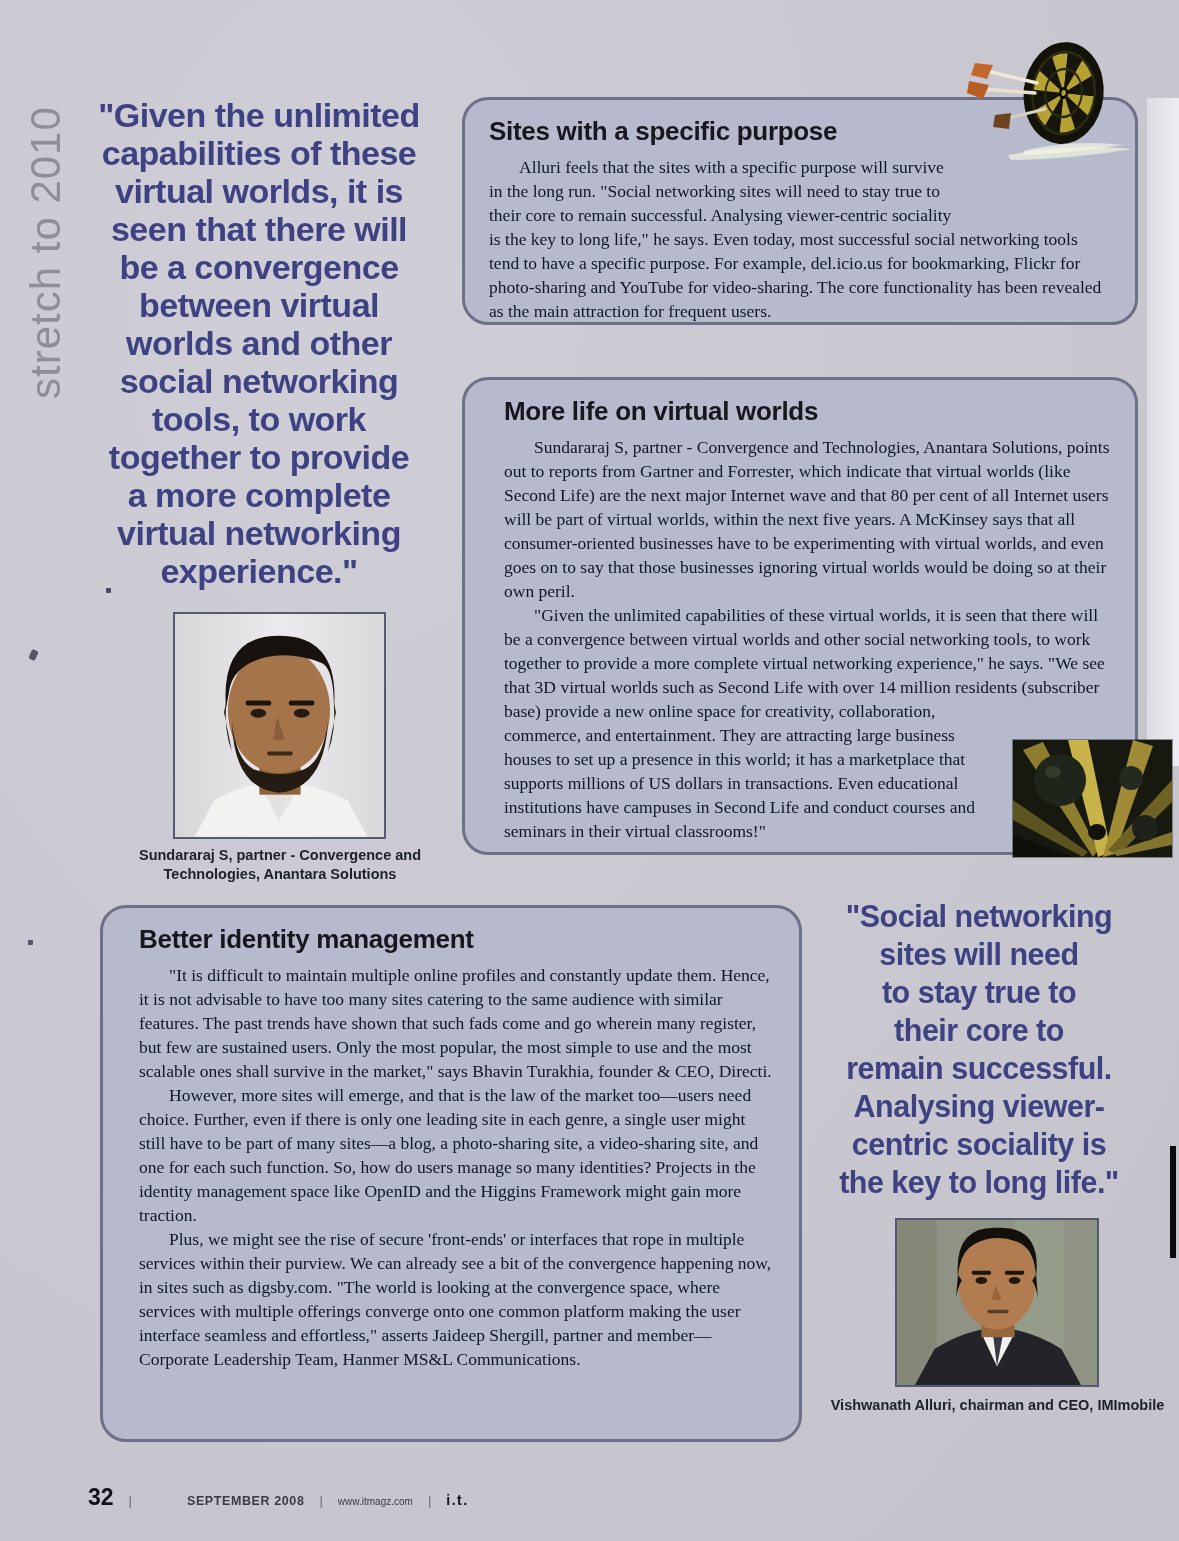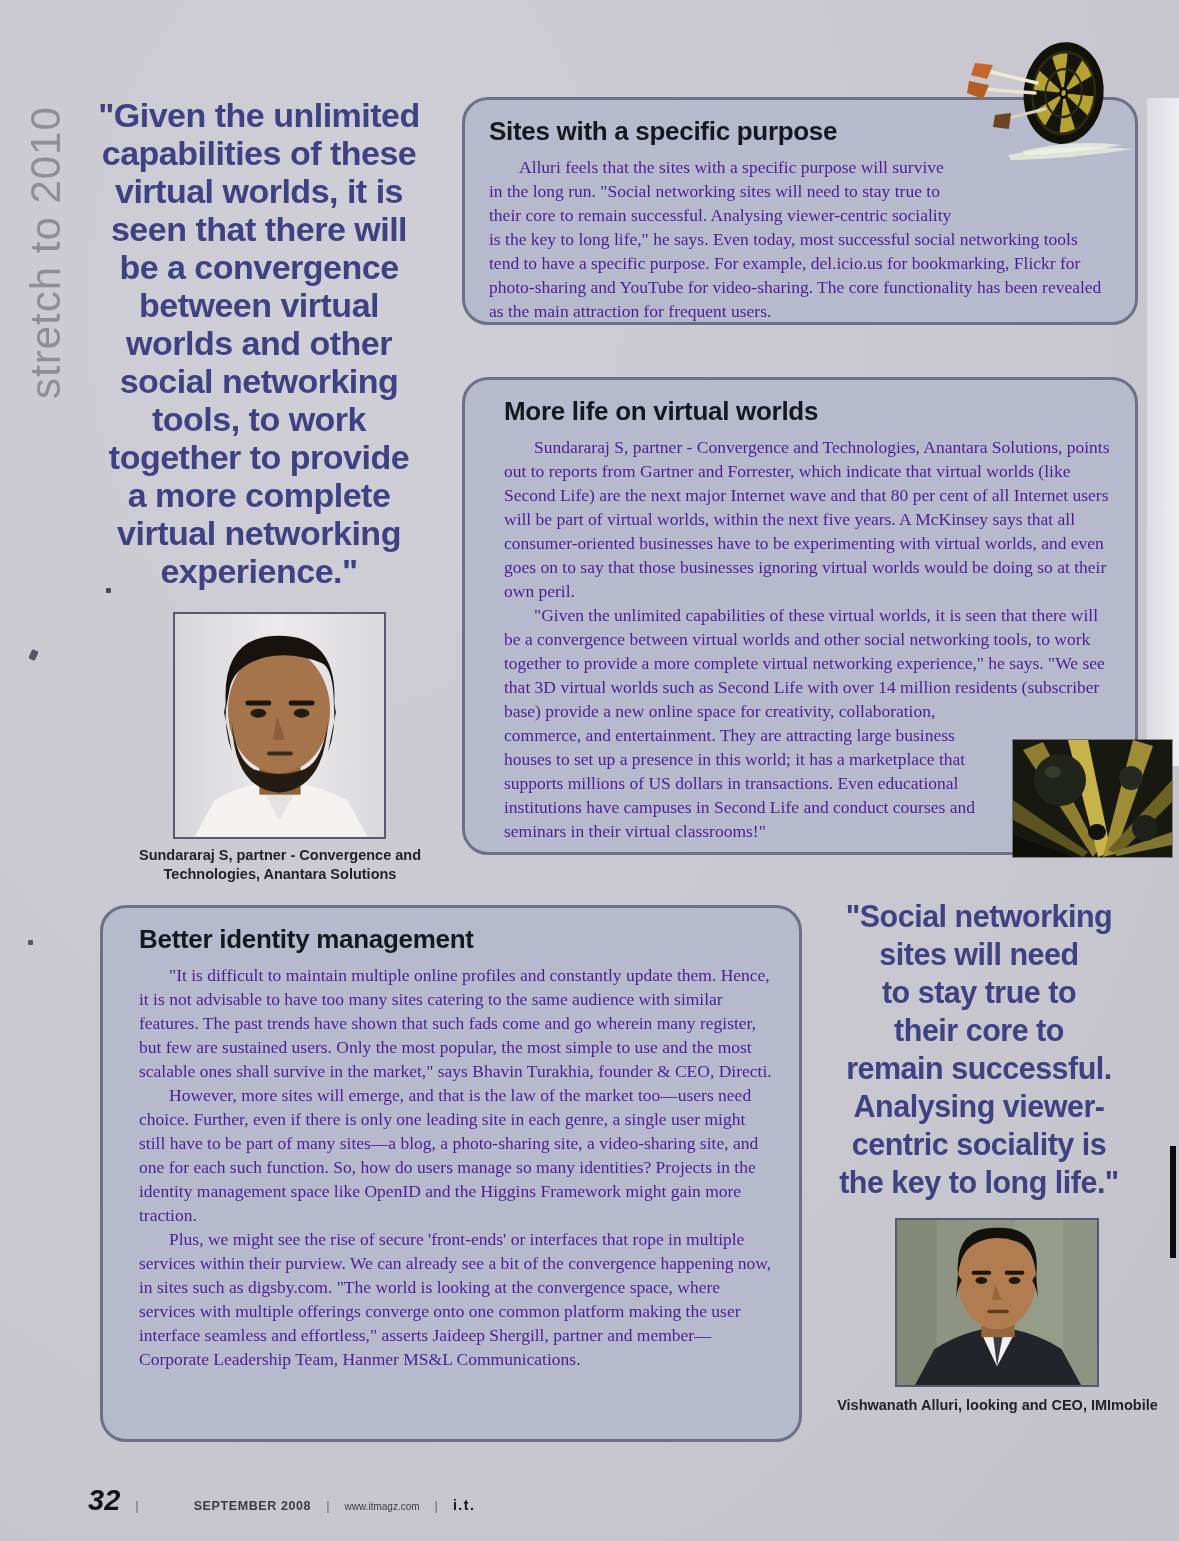--- a/index.html
+++ b/index.html
@@ -14,21 +14,21 @@
   .pullquote{position:absolute;font-weight:bold;color:#3e4283;text-align:center;
     white-space:pre-line;letter-spacing:-0.5px;}
   .pullquote.left{left:70px;top:96px;width:378px;font-size:34px;line-height:38px;}
   .pullquote.right{left:797px;top:897px;width:364px;font-size:30.5px;line-height:38px;}
   
   .box{position:absolute;background:#b7b9cc;border:3px solid #6d7086;border-radius:26px;
        padding:12px 24px 0 24px;box-sizing:border-box;overflow:hidden;}
   .box h2{font-family:"Liberation Sans",sans-serif;font-size:26px;font-weight:bold;
           color:#17171f;margin:4px 0 8px 0;letter-spacing:-0.3px;}
   .box p{font-family:"Liberation Serif",serif;font-size:17.5px;line-height:24px;
-         color:#4c1d95;margin:0;text-indent:30px;}
+         color:#0f172a;margin:0;text-indent:30px;}
   .box-sites{left:462px;top:97px;width:676px;height:228px;}
   .box-virtual{left:462px;top:377px;width:676px;height:478px;padding-left:39px;}
   .box-identity{left:100px;top:905px;width:702px;height:537px;padding-left:36px;}
   .dart-spacer{float:right;width:150px;height:52px;}
   .gold-spacer{float:right;width:108px;height:150px;margin-left:8px;}
   
   .photo-frame{position:absolute;border:2px solid #565a70;box-sizing:border-box;overflow:hidden;}
   .photo-sundararaj{left:173px;top:612px;width:213px;height:227px;background:#dfdee0;}
   .photo-alluri{left:895px;top:1218px;width:204px;height:169px;background:#8e9383;}
   .photo-frame svg{display:block;width:100%;height:100%;}
@@ -36,21 +36,21 @@
            text-align:center;line-height:19px;}
   .caption-sundararaj{left:115px;top:846px;width:330px;}
   .caption-alluri{left:815px;top:1396px;width:365px;}
   
   .dartboard{position:absolute;left:953px;top:27px;width:188px;height:152px;z-index:5;}
   .gold-image{position:absolute;left:1013px;top:740px;width:159px;height:117px;z-index:5;
               outline:1px solid rgba(40,40,30,.45);}
   .gold-image svg{display:block;width:100%;height:100%;}
   
   .footer{position:absolute;left:88px;top:1484px;display:flex;align-items:baseline;gap:15px;}
-  .footer .page-num{font-size:29px;font-weight:bold;color:#121218;font-style:italic;}
+  .footer .page-num{font-size:23px;font-weight:bold;color:#121218;}
   .footer .sep{font-size:13px;color:#6a6a72;}
   .footer .issue{font-size:12.5px;font-weight:bold;letter-spacing:.6px;color:#3a3b44;margin-left:40px;}
   .footer .site{font-size:10px;color:#3a3b44;}
   .footer .brand{font-size:14px;font-weight:bold;letter-spacing:1.5px;color:#121218;}
   
   .edge-strip{position:absolute;left:1147px;top:98px;width:32px;height:668px;
               background:linear-gradient(to right, rgba(238,237,241,.55), #eeedf1);}
   .edge-line{position:absolute;left:1170px;top:1146px;width:6px;height:112px;background:#0c0c0e;}
   .speck-1{position:absolute;left:30px;top:650px;width:7px;height:10px;background:#55566a;
            border-radius:2px;transform:rotate(25deg);}
@@ -222,21 +222,21 @@
       <path d="M142 56 L144 80 Q142 68 138 62 Z" fill="#14110d"></path>
 
       <rect x="76" y="52" width="20" height="4" rx="2" fill="#1e150d"></rect>
       <rect x="110" y="52" width="20" height="4" rx="2" fill="#1e150d"></rect>
       <ellipse cx="86" cy="62" rx="6" ry="3.5" fill="#23180e"></ellipse>
       <ellipse cx="120" cy="62" rx="6" ry="3.5" fill="#23180e"></ellipse>
       <path d="M100 66 L97 82 L107 82 Z" fill="#97653a"></path>
       <rect x="92" y="92" width="22" height="3.5" rx="1.8" fill="#5d3c24"></rect>
     </svg>
   </div>
-  <div class="caption caption-alluri">Vishwanath Alluri, looking and CEO, IMImobile</div>
+  <div class="caption caption-alluri">Vishwanath Alluri, chairman and CEO, IMImobile</div>
 
   <div class="footer">
     <span class="page-num">32</span>
     <span class="sep">|</span>
     <span class="issue">SEPTEMBER 2008</span>
     <span class="sep">|</span>
     <span class="site">www.itmagz.com</span>
     <span class="sep">|</span>
     <span class="brand">i.t.</span>
   </div>

